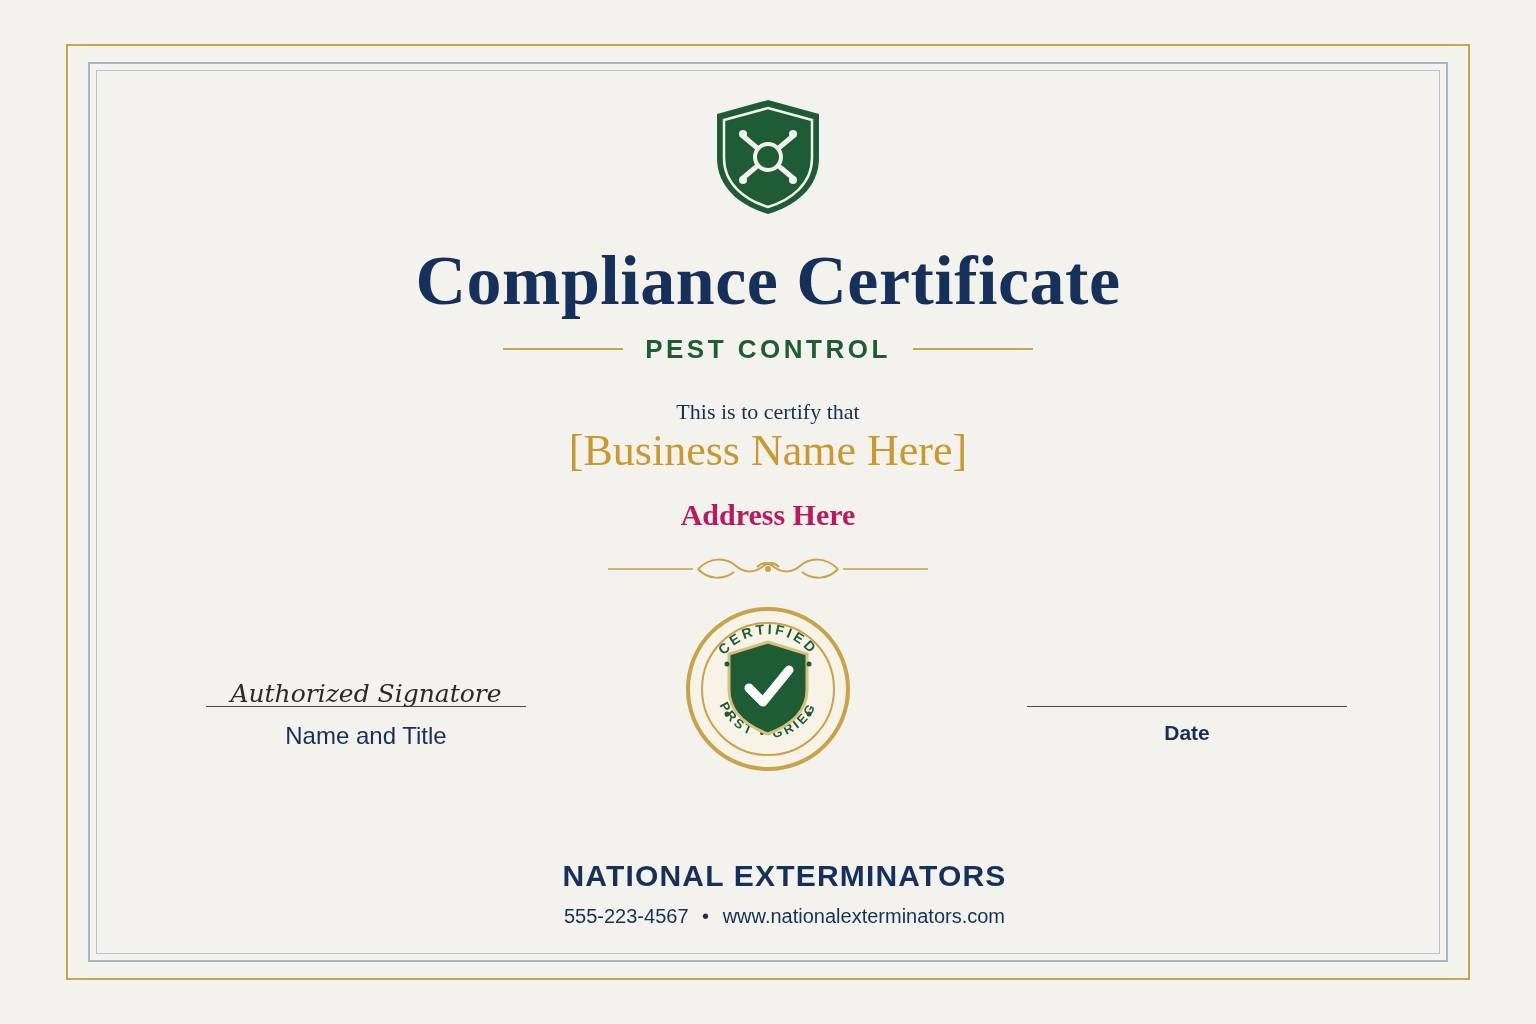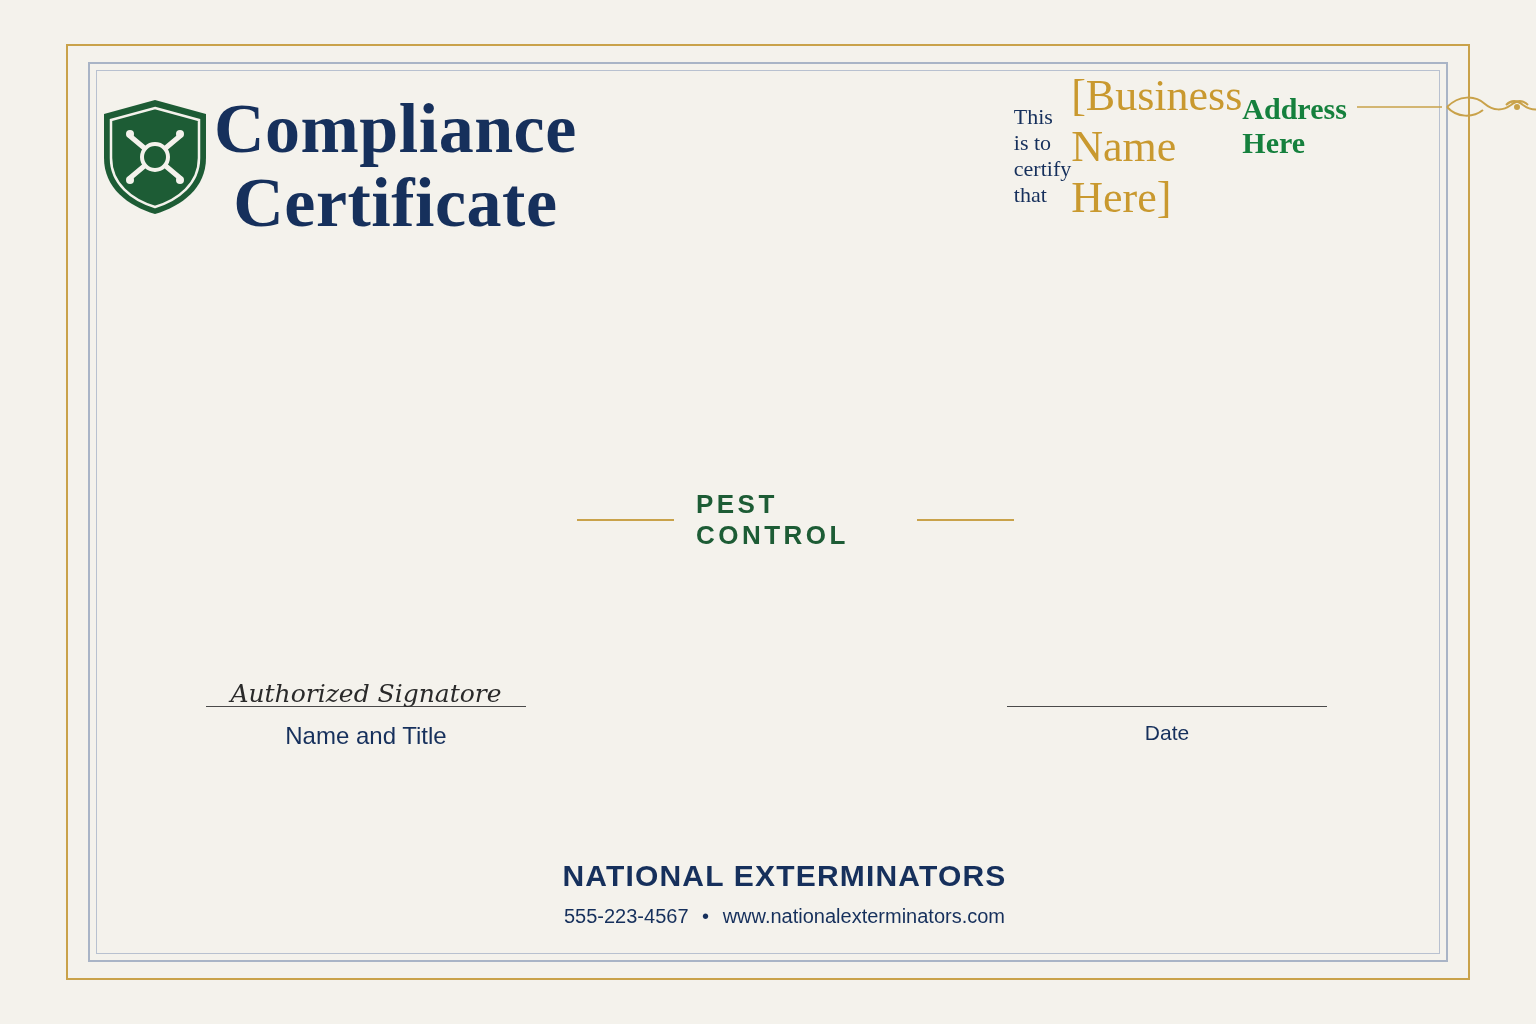--- a/index.html
+++ b/index.html
@@ -52,21 +52,22 @@
     box-sizing: border-box;
   }
 
   .content {
     position: absolute;
     left: 96px;
     top: 70px;
     right: 96px;
     bottom: 70px;
     display: flex;
-    flex-direction: row;
+    flex-direction: column;
+    align-items: center;
   }
 
   
   .shield-wrap {
     margin-top: 26px;
   }
 
   .cert-title {
     margin-top: 22px;
     font-family: "Liberation Serif", serif;
@@ -109,21 +110,21 @@
   .business-name {
     font-size: 44px;
     color: #c9992f;
     font-family: "Liberation Serif", serif;
   }
 
   .address {
     margin-top: 22px;
     font-size: 30px;
     font-weight: bold;
-    color: #15803d;
+    color: #be185d;
     font-family: "Liberation Serif", serif;
   }
 
   .body-text {
     margin-top: 28px;
     font-size: 27px;
     color: #16305c;
     text-align: center;
     line-height: 1.55;
     max-width: 780px;
@@ -149,24 +150,25 @@
   }
   .sig-left {
     position: absolute;
     left: 110px;
     top: 0;
     width: 320px;
     text-align: center;
   }
   .sig-right {
     position: absolute;
-    right: 113px;
+    right: 93px;
     top: 0;
     width: 320px;
     text-align: center;
+    font-weight: bold;
   }
   .sig-rule {
     height: 1px;
     background: #4a4a4a;
     width: 100%;
   }
   .sig-script {
     margin-top: -22px;
     font-family: "DejaVu Serif", serif;
     font-style: italic;

